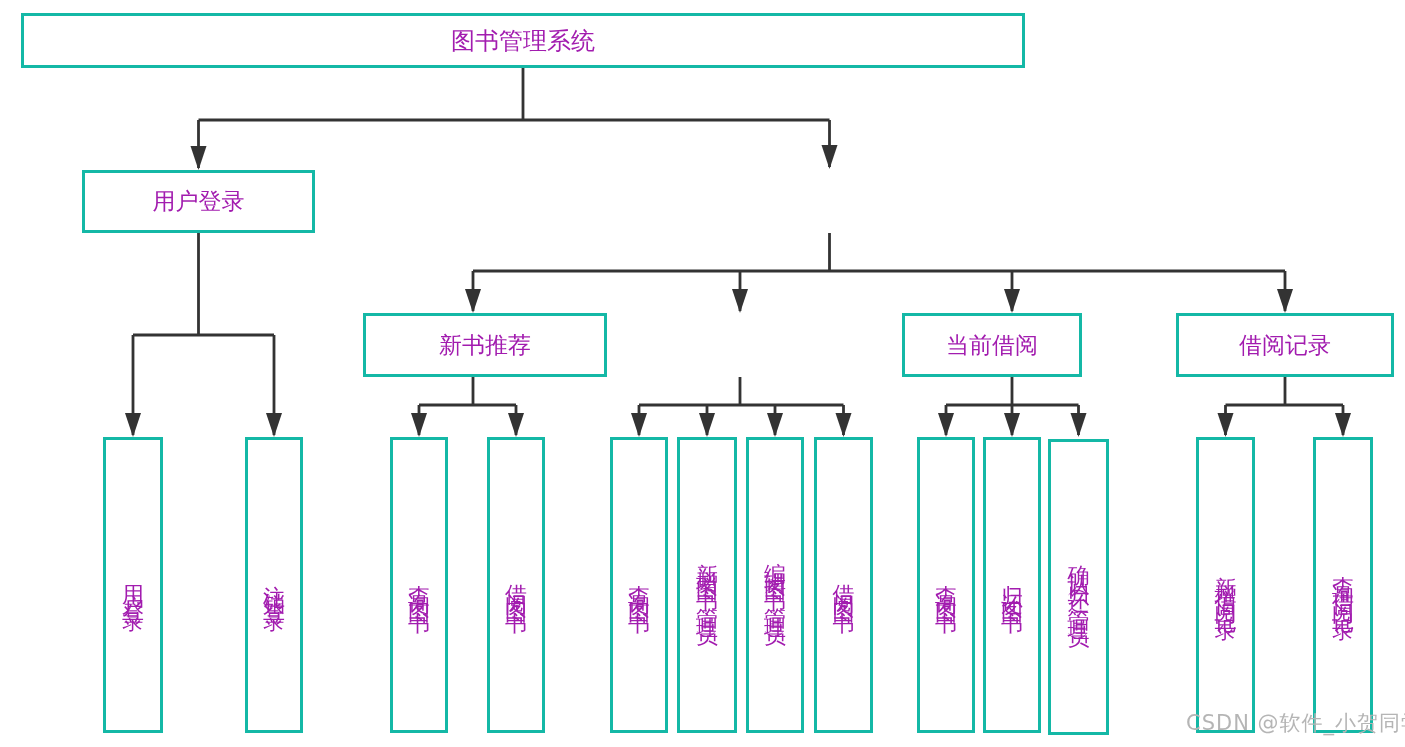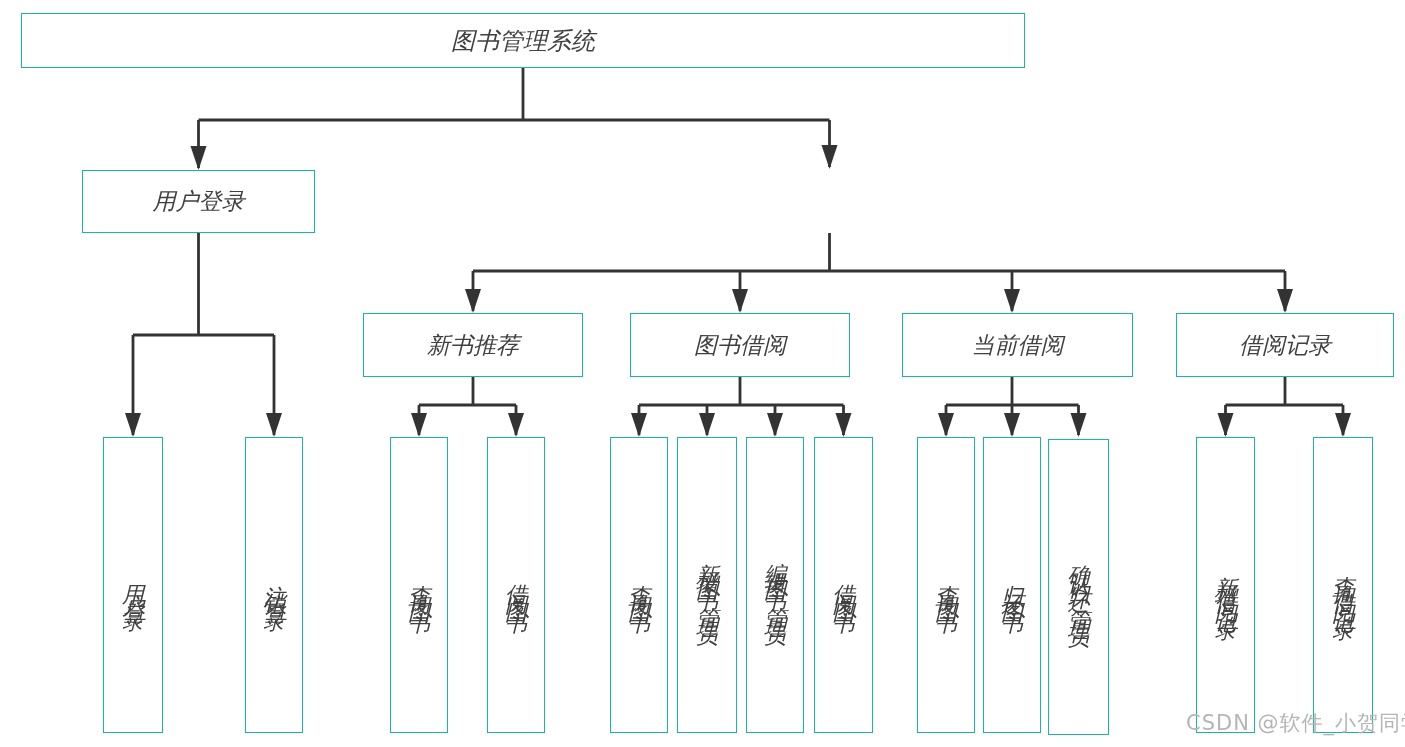--- a/index.html
+++ b/index.html
@@ -13,28 +13,27 @@
   }
   #wires {
     position: absolute;
     left: 0; top: 0;
     width: 1405px; height: 747px;
   }
   .box {
     position: absolute;
     box-sizing: border-box;
     background: #ffffff;
-    border: 1px solid #14b8a6;
-    color: #404040;
+    border: 3px solid #14b8a6;
+    color: #a21caf;
     display: flex;
     align-items: center;
     justify-content: center;
     text-align: center;
     white-space: nowrap;
-    font-style: italic;
   }
   .hbox { font-size: 23px; }
   .rootbox { font-size: 24px; }
   .vbox {
     writing-mode: vertical-rl;
     text-orientation: mixed;
     font-size: 22px;
     letter-spacing: 9px;
     line-height: 1;
     white-space: nowrap;
@@ -90,23 +89,22 @@
 
     <path d="M1285,377 L1285,405 M1225.5,405 L1343,405 M1225.5,405 L1225.5,435 M1343,405 L1343,435"></path>
     <polygon points="1217.5,413 1233.5,413 1225.5,437"></polygon>
     <polygon points="1335,413 1351,413 1343,437"></polygon>
   </svg>
 
   <div class="box hbox rootbox" style="left:21px; top:13px; width:1004px; height:55px;">图书管理系统</div>
 
   <div class="box hbox" style="left:82px; top:170px; width:233px; height:63px;">用户登录</div>
 
-  <div class="box hbox" style="left:363px; top:313px; width:220px; height:64px;">新书推荐</div>
-  <div class="box hbox" style="left:630px; top:313px; width:220px; height:64px;">图书借阅</div>
-  <div class="box hbox" style="left:902px; top:313px; width:231px; height:64px;">当前借阅</div>
+  <div class="box hbox" style="left:363px; top:313px; width:244px; height:64px;">新书推荐</div>
+  <div class="box hbox" style="left:902px; top:313px; width:180px; height:64px;">当前借阅</div>
   <div class="box hbox" style="left:1176px; top:313px; width:218px; height:64px;">借阅记录</div>
 
   <div class="box vbox" style="left:103px; top:437px; width:60px; height:296px;">用户登录</div>
   <div class="box vbox" style="left:245px; top:437px; width:58px; height:296px;">注销登录</div>
 
   <div class="box vbox" style="left:390px; top:437px; width:58px; height:296px;">查询图书</div>
   <div class="box vbox" style="left:487px; top:437px; width:58px; height:296px;">借阅图书</div>
 
   <div class="box vbox" style="left:610px; top:437px; width:58px; height:296px;">查询图书</div>
   <div class="box vbox" style="left:677px; top:437px; width:60px; height:296px;">新增图书（管理员）</div>

